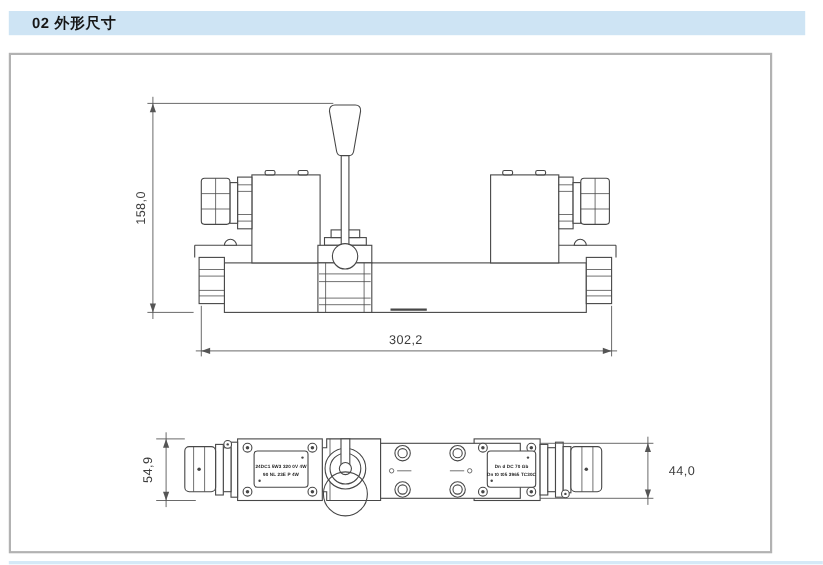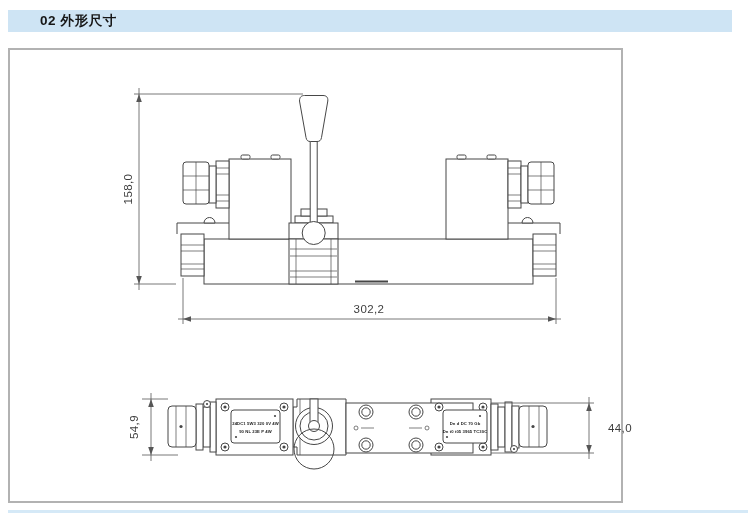--- a/index.html
+++ b/index.html
@@ -8,24 +8,24 @@
     background:#ffffff;
     font-family:"Liberation Sans", sans-serif;
   }
   .header-bar {
     position:absolute; left:8px; top:10px; width:724px; height:22px;
     background:var(--header-bg,#cee4f4);
     display:flex; align-items:center;
   }
   .header-title {
     font-size:13.5px; font-weight:bold; color:var(--header-text,#161616);
-    padding-left:32px; letter-spacing:0.6px;
+    padding-left:21px; letter-spacing:0.6px;
   }
   .panel {
-    position:absolute; left:8px; top:48px; width:615px; height:455px;
+    position:absolute; left:8px; top:48px; width:694px; height:455px;
     border:2px solid var(--panel-border,#b2b2b2);
     background:#fff; box-sizing:border-box;
   }
   .footer-strip {
     position:absolute; left:8px; top:510px; width:740px; height:3px;
     background:var(--footer-strip,#d5e9f7);
   }
   svg { display:block; }
   svg text { font-family:"Liberation Sans", sans-serif; }
   .ln   { fill:none; stroke:var(--line,#474747); stroke-width:1; }

